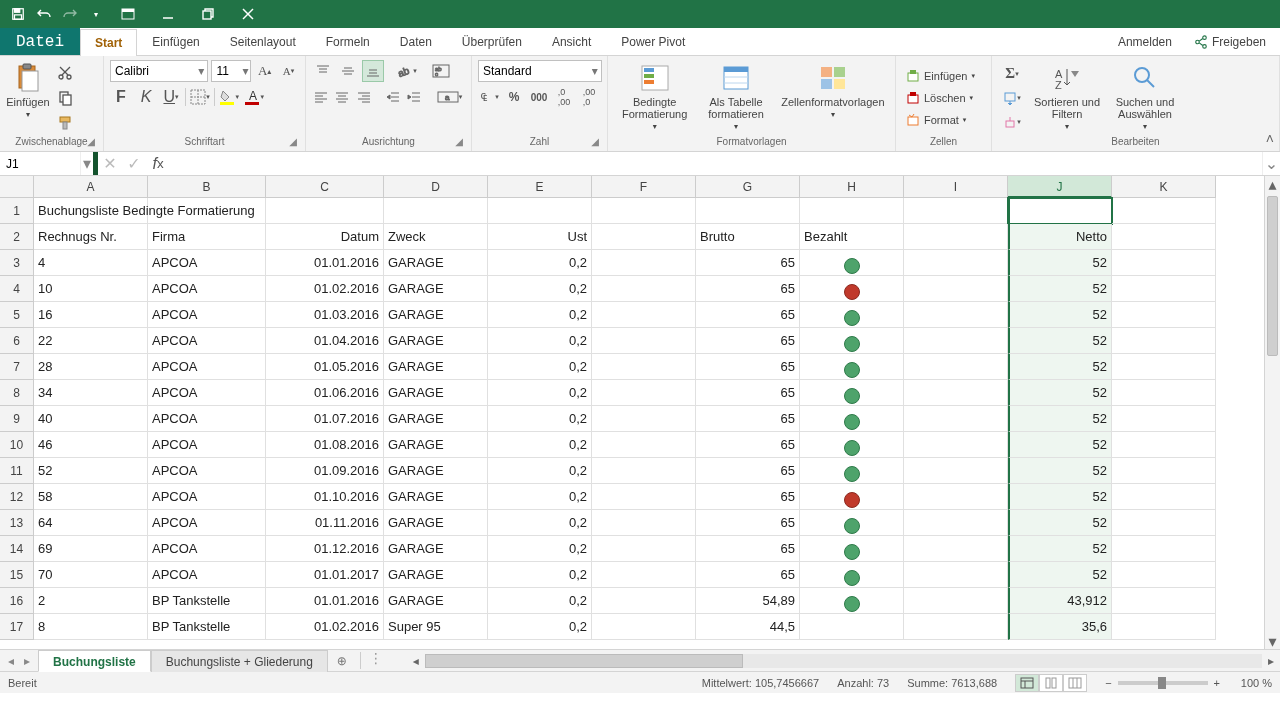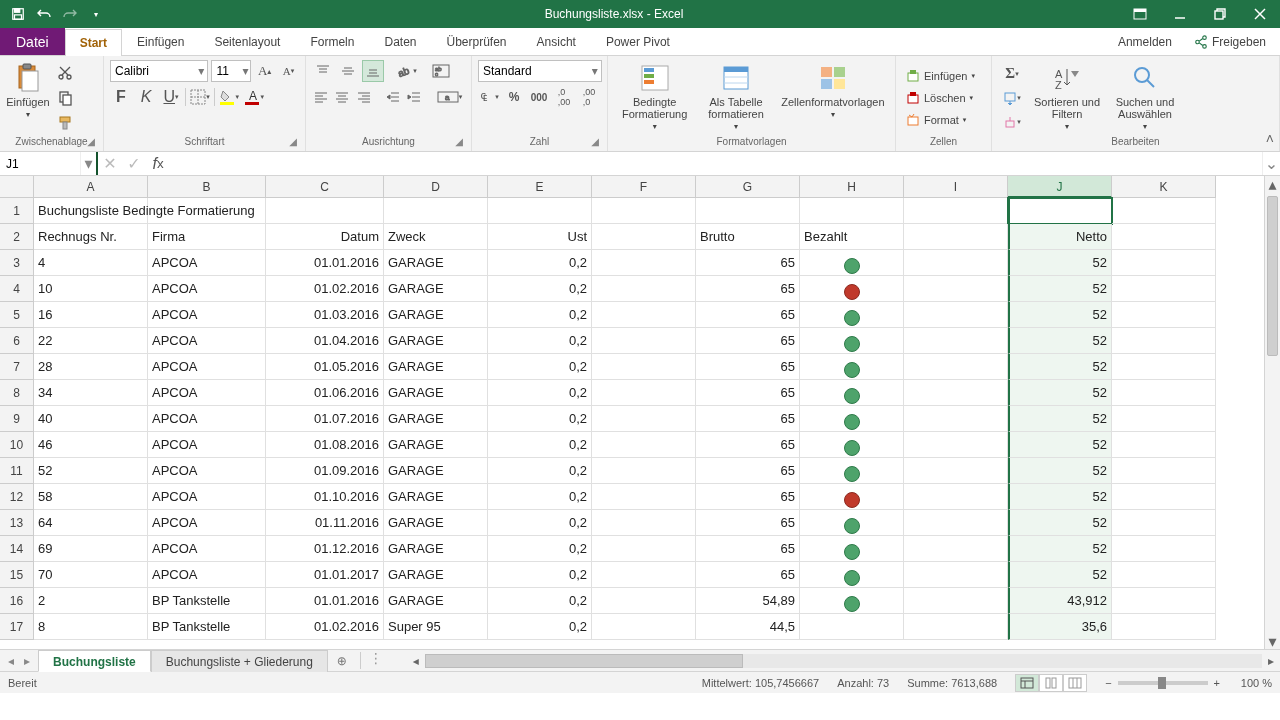--- a/index.html
+++ b/index.html
@@ -8,21 +8,21 @@
 
 .titlebar { height:28px; background:#217346; display:flex; align-items:center; color:#fff; font-size:12px; }
 .qat { display:flex; align-items:center; gap:2px; padding-left:6px; }
 .qat-btn { width:24px; height:22px; display:flex; align-items:center; justify-content:center; color:#fff; cursor:pointer; }
 .title-center { flex:1; text-align:center; font-size:12px; }
 .win-btns { display:flex; align-items:center; }
 .win-btn { width:40px; height:28px; display:flex; align-items:center; justify-content:center; color:#fff; cursor:pointer; }
 
 
 .tabs-row { height:28px; background:#fff; border-bottom:1px solid #d4d4d4; display:flex; align-items:stretch; }
-.file-tab { background:#701a75; color:#fff; padding:0 16px; display:flex; align-items:center; font-size:14px; cursor:pointer; }
+.file-tab { background:#0f766e; color:#fff; padding:0 16px; display:flex; align-items:center; font-size:16px; cursor:pointer;font-family:Liberation Mono, monospace; }
 .tab { padding:0 14px; display:flex; align-items:center; font-size:12px; color:#444; cursor:pointer; border:1px solid transparent; border-bottom:none; }
 .tab.active { background:#fff; border-color:#d4d4d4; color:#a16207; font-weight:600; position:relative; top:1px; }
 .tell-me { display:flex; align-items:center; gap:6px; padding:0 8px; color:#888; font-size:12px; }
 .tell-me svg { width:14px; height:14px; }
 .tabs-right { margin-left:auto; display:flex; align-items:center; gap:2px; padding-right:4px; }
 .tabs-right .linklike { font-size:12px; color:#444; padding:16px 10px; display:flex; align-items:center; height:100%; cursor:pointer; }
 .share { color:#217346; display:flex; align-items:center; gap:4px; }
 
 
 .ribbon { height:96px; background:#f3f3f3; border-bottom:1px solid #d4d4d4; display:flex; position:relative; }
@@ -36,21 +36,21 @@
 .mini-row { display:flex; gap:3px; align-items:center; }
 .mini-btn { width:22px; height:22px; display:flex; align-items:center; justify-content:center; cursor:pointer; color:#555; border:1px solid transparent; }
 .combo { height:22px; border:1px solid #c0c0c0; background:#fff; display:flex; align-items:center; font-size:12px; }
 .combo input { border:none; outline:none; font-size:12px; padding:0 4px; width:100%; }
 .combo .dd { width:14px; text-align:center; color:#777; cursor:pointer; }
 .txt-btn { font-size:11px; color:#444; display:flex; align-items:center; gap:4px; padding:1px 4px; cursor:pointer; height:20px; }
 .ribbon-collapse { position:absolute; right:6px; bottom:4px; color:#666; cursor:pointer; font-size:14px; }
 
 
 .fbar-row { height:24px; border-bottom:1px solid #d4d4d4; display:flex; align-items:stretch; background:#fff; }
-.namebox { width:98px; border-right:2px solid #14532d; display:flex;justify-content:space-between; }
+.namebox { width:98px; border-right:5px solid #14532d; display:flex;justify-content:space-between; }
 .namebox input { border:none; outline:none; font-size:12px; padding:0 6px; width:80px; }
 .namebox .dd { width:18px; display:flex; align-items:center; justify-content:center; color:#888; cursor:pointer; border-left:1px solid #eee; }
 .fx-btns { display:flex; align-items:center; }
 .fx-btns .mini-btn { width:24px; height:22px; }
 .formula-input { flex:1; border:none; outline:none; font-size:12px; padding:0 6px; }
 .fbar-expand { width:18px; display:flex; align-items:center; justify-content:center; color:#888; cursor:pointer; border-left:1px solid #eee; }
 
 
 .grid-wrap { position:relative; height:473px; background:#fff; overflow:hidden; }
 .corner { position:absolute; left:0; top:0; width:34px; height:22px; background:#f3f3f3; border-right:1px solid #ccc; border-bottom:1px solid #ccc; }
@@ -114,21 +114,20 @@
           <path d="M5 3L2 6l3 3M2 6h8a4 4 0 014 4"></path>
         </svg>
       </span>
     <span class="qat-btn" style="opacity:.5">
         <svg width="16" height="14" viewBox="0 0 16 14" fill="none" stroke="#fff" stroke-width="1.4">
           <path d="M11 3l3 3-3 3M14 6H6a4 4 0 00-4 4"></path>
         </svg>
       </span>
     <span class="qat-btn" style="font-size:8px">▾</span>
   </div>
-  <div class="title-center">Buchungsliste.xlsx - Excel</div>
   <div class="win-btns">
     <span class="win-btn">
         <svg width="14" height="12" viewBox="0 0 14 12" fill="#fff">
           <rect x="1" y="1" width="12" height="10" stroke="#fff" fill="none"></rect>
           <rect x="1" y="1" width="12" height="3"></rect>
         </svg>
       </span>
     <span class="win-btn">
         <svg width="12" height="12">
           <line x1="1" y1="10" x2="11" y2="10" stroke="#fff" stroke-width="1.5"></line>

